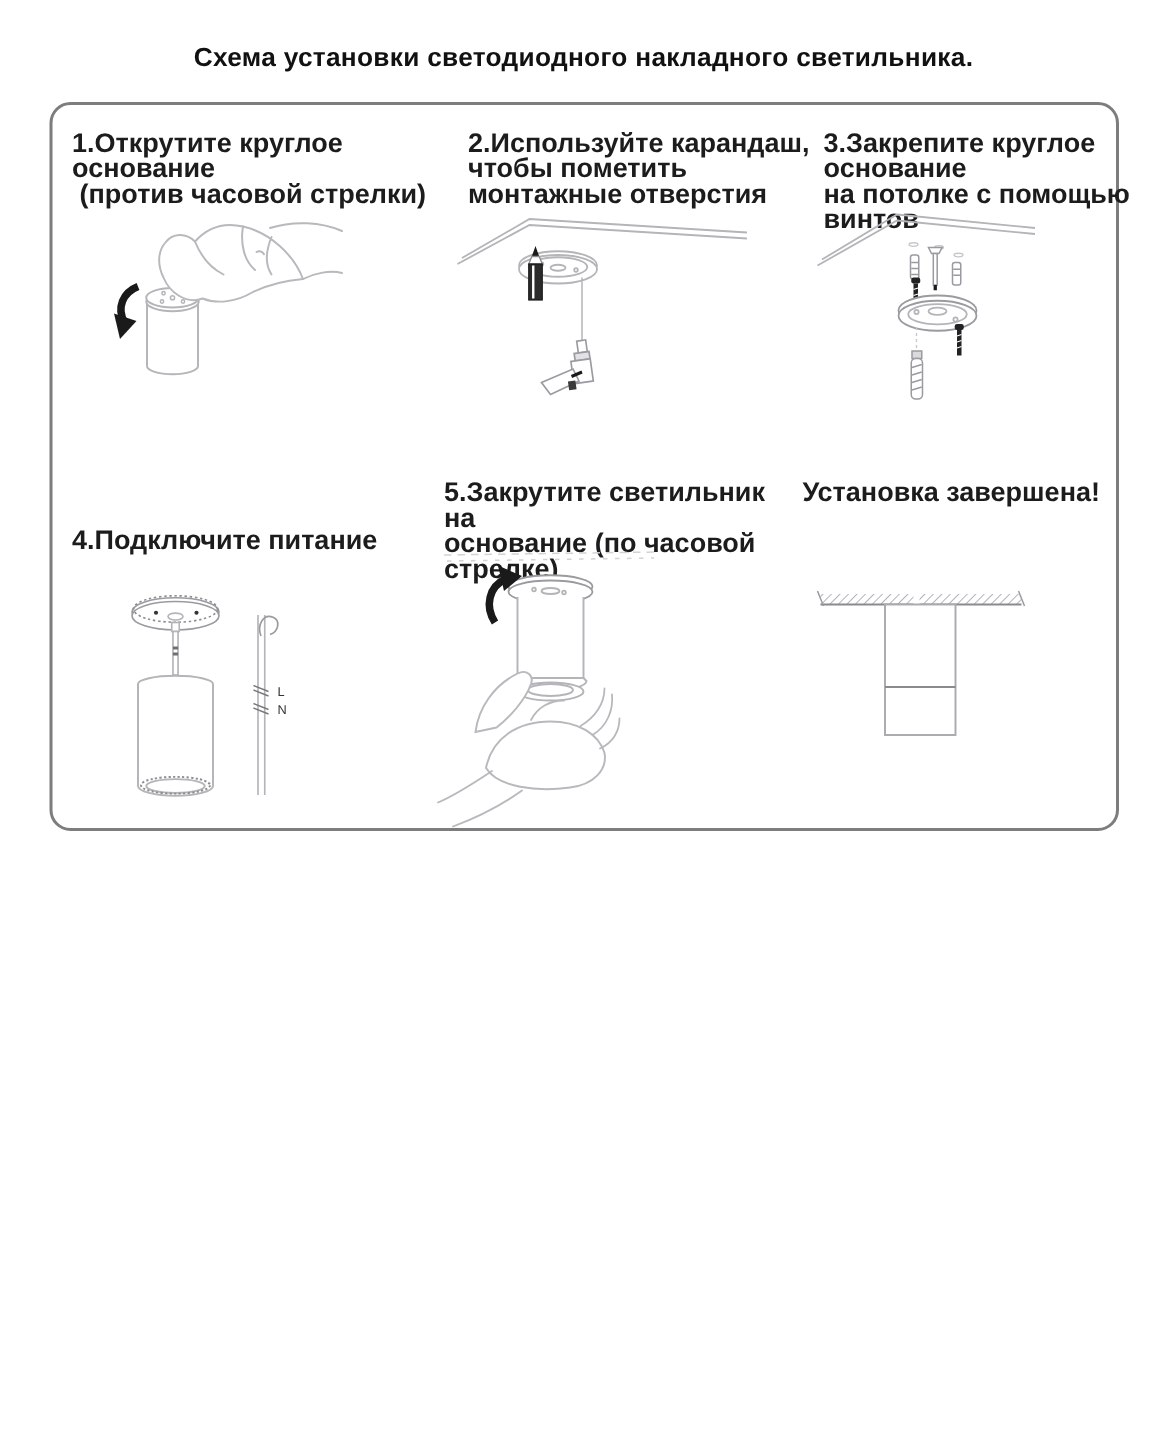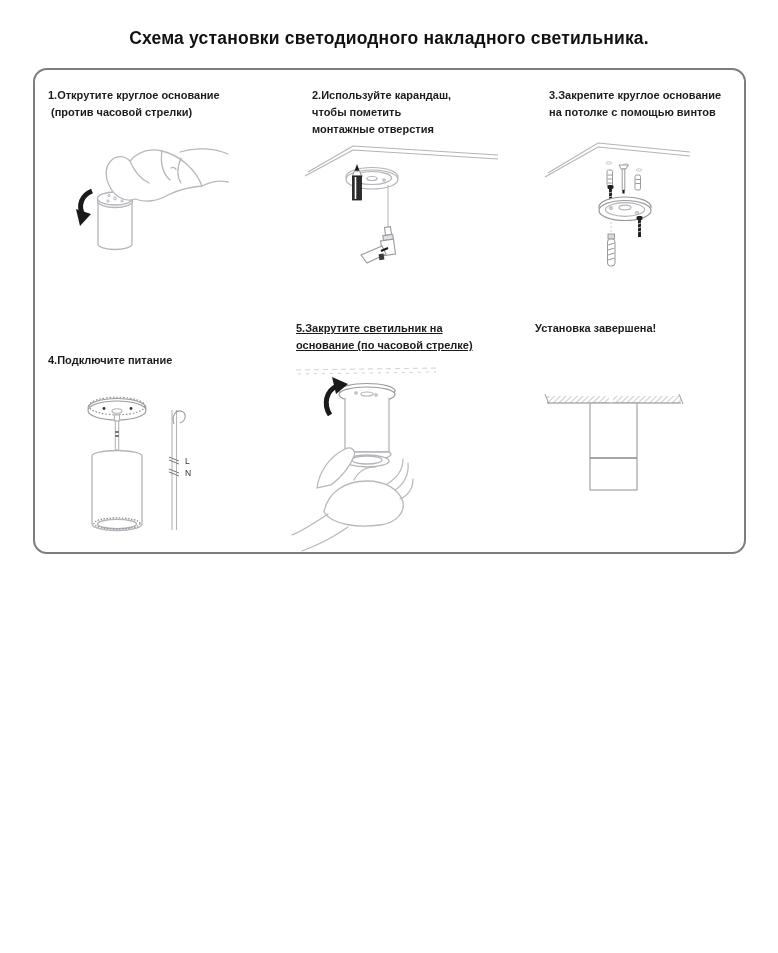--- a/index.html
+++ b/index.html
@@ -20,29 +20,29 @@
   }
   .frame {
     position:absolute; left:33px; top:68px;
     width:713px; height:486px;
     border:2px solid #7d7d7d;
     border-radius:14px;
     background:#ffffff;
   }
   .caption {
     position:absolute;
-    font-size:11px; font-weight:bold; color:#1c1c1c;
+    font-size:18px; font-weight:bold; color:#1c1c1c;
     line-height:17px;
     white-space:pre-wrap;
   }
   .cap1 { left:48px;  top:87px;  width:248px; }
   .cap2 { left:312px; top:87px;  width:232px; }
   .cap3 { left:549px; top:87px;  width:224px; }
   .cap4 { left:48px;  top:320px; width:248px;margin-top:32px; }
-  .cap5 { left:296px; top:320px; width:238px;text-decoration:underline; }
+  .cap5 { left:296px; top:320px; width:238px; }
   .cap6 { left:523px; top:320px; width:224px;margin-left:12px; }
   .illus { position:absolute; }
   .s1 { left:50px;  top:138px; }
   .s2 { left:295px; top:135px; }
   .s3 { left:523px; top:133px; }
   .s4 { left:58px;  top:372px; }
   .s5 { left:288px; top:362px; }
   .s6 { left:533px; top:383px; }
   svg { display:block; }
   .ln-label { font-family:"Liberation Sans", sans-serif; font-size:8.5px; fill:#333; }

